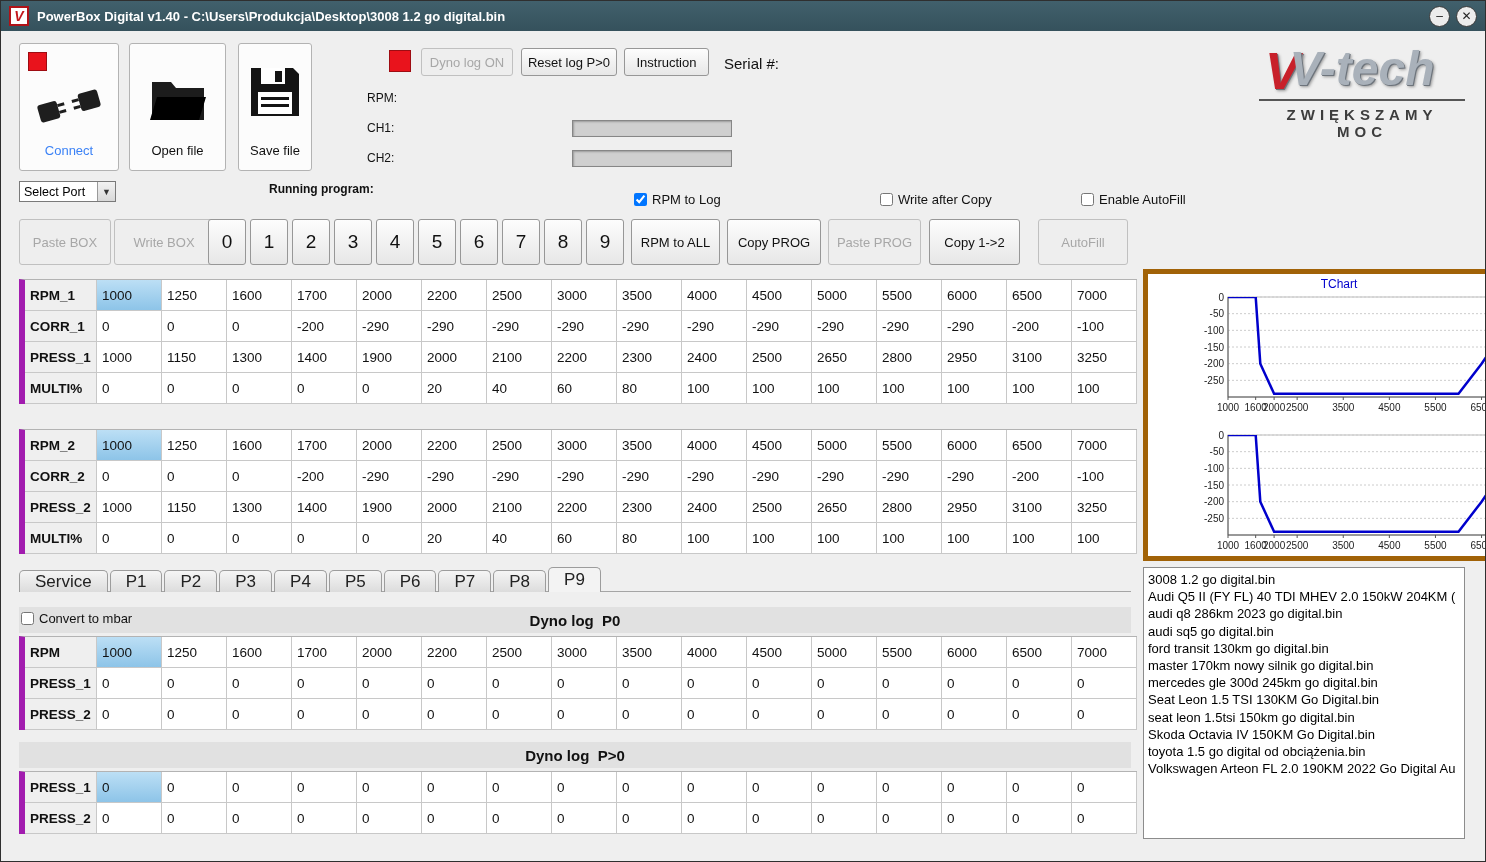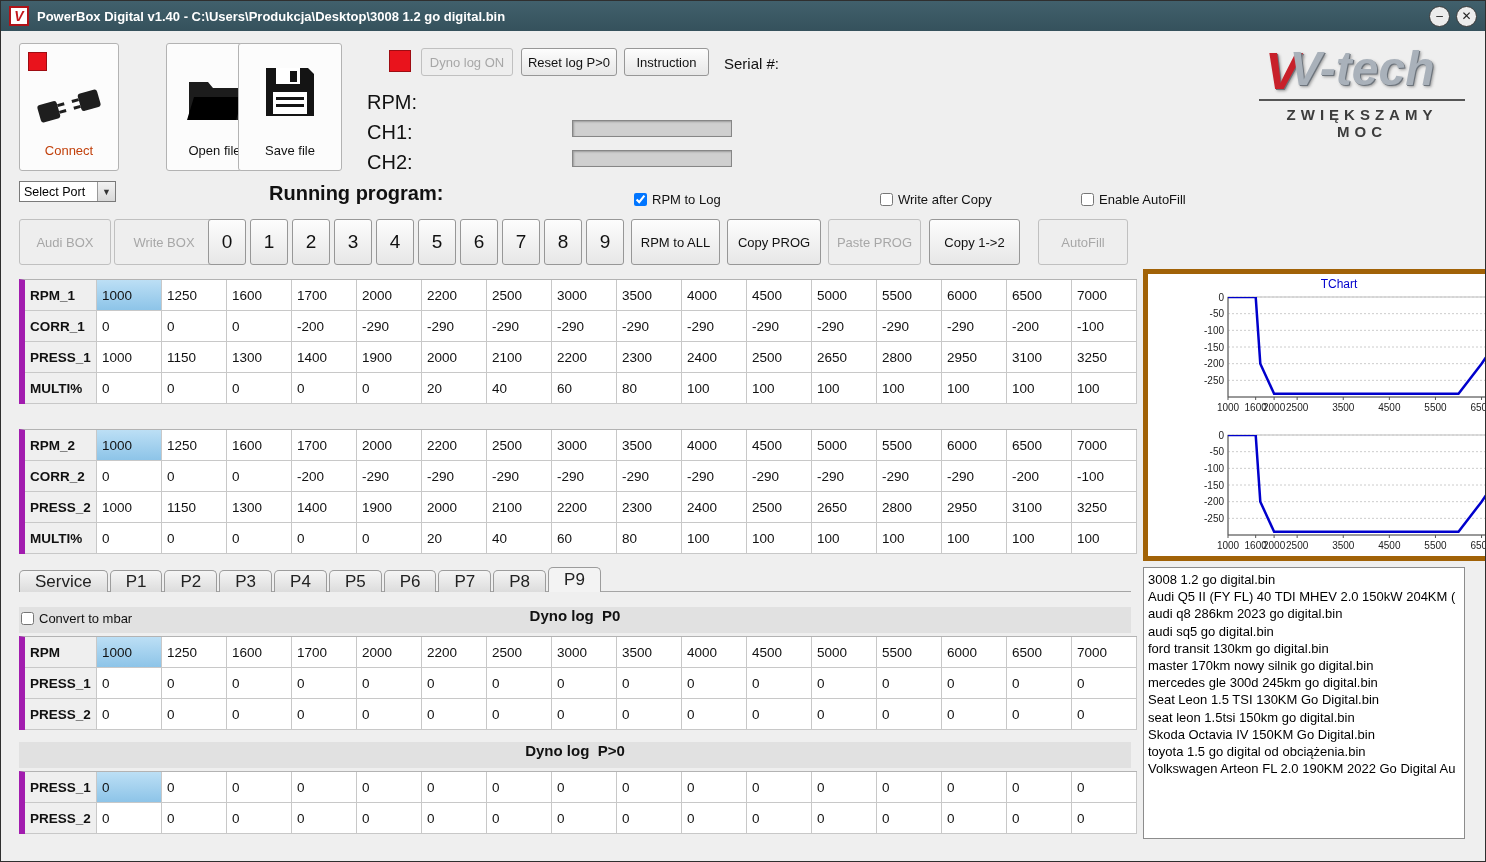--- a/index.html
+++ b/index.html
@@ -34,27 +34,27 @@
     display:flex; align-items:center; justify-content:center; font-family:inherit;
   }
   .btn.disabled { color:#a7a7a7; background:#eeeeee; border-color:#c0c0c0; }
   .digit { position:static; width:38px; height:46px; font-size:19px; }
   
   .bigbtn {
     position:absolute; width:100px; height:128px; background:#fcfcfc;
     border:1px solid #b3b3b3; border-radius:3px; text-align:center;
   }
   .bigbtn .lbl { position:absolute; left:0; right:0; bottom:12px; font-size:13px; color:#111; }
-  .bigbtn .lbl.gray { color:#c2410c; }
+  .bigbtn .lbl.gray { color:#3b82f6; }
   .red-square { position:absolute; width:19px; height:19px; background:#e9131c; border:1px solid #9e0c12; }
   .bigbtn svg { position:absolute; left:50%; transform:translateX(-50%); top:34px; }
   .bigbtn.connect svg { top:40px; }
   
   .lab15 { position:absolute; font-size:15px; color:#111; }
-  .lab16 { position:absolute; font-size:20px; color:#111; }
+  .lab16 { position:absolute; font-size:12px; color:#111; }
   .bold { font-weight:bold; }
   .pbar {
     position:absolute; width:160px; height:17px; background:#cfcfcf;
     border:1px solid #868686; box-shadow:inset 1px 1px 2px rgba(0,0,0,.25);
   }
   .chk { position:absolute; display:flex; align-items:center; gap:5px; font-size:13px; color:#111; }
   .chk input { width:13px; height:13px; }
   .combo {
     position:absolute; left:18px; top:180px; width:97px; height:21px; background:#fff;
     border:1px solid #7a7a7a; display:flex; align-items:center; font-size:12.5px;
@@ -86,21 +86,21 @@
   .tab {
     height:22px; padding:0 15px; margin-right:2px; display:flex; align-items:center;
     background:linear-gradient(#f5f5f5,#dcdcdc); border:1px solid #9c9c9c; border-bottom:none;
     border-radius:5px 5px 0 0; font-size:17px; color:#222;
   }
   .tab.active { height:25px; background:#f3f3f3; z-index:3; }
   .tabline { position:absolute; left:18px; top:590px; width:1112px; border-top:1px solid #a5a5a5; z-index:1; }
   
   .dyno-band {
     position:absolute; left:18px; width:1112px; height:26px; background:#e1e1e1;
-    display:flex; justify-content:center;
+    display:flex; align-items:center; justify-content:center;
     font-size:15px; font-weight:bold; white-space:pre; color:#111;
   }
   
   .chart-box {
     position:absolute; left:1142px; top:268px; width:352px; height:292px;
     background:#fff; border:5px solid #a16207;padding-left:40px;
   }
   .chart-title { text-align:center; font-size:12px; color:#0000cc; padding-top:3px; height:17px; }
   .chart-box svg { display:block; }
   .file-box {
@@ -131,30 +131,30 @@
         <rect x="22" y="17" width="7" height="3"></rect>
         <rect x="22" y="24" width="7" height="3"></rect>
         <rect x="37" y="17" width="7" height="3"></rect>
         <rect x="37" y="24" width="7" height="3"></rect>
         <rect x="44" y="13" width="20" height="18" rx="3"></rect>
       </g>
     </svg>
     <div class="lbl gray">Connect</div>
   </div>
 
-  <div class="bigbtn" style="left:128px;top:42px;width:97px;margin-left:37px;">
+  <div class="bigbtn" style="left:128px;top:42px;width:97px;">
     <svg width="58" height="46" viewBox="0 0 58 46">
       <path fill="#1c1c1c" d="M3 4 h19 l5 6 h28 v10 H3 z"></path>
       <path fill="#1c1c1c" d="M3 12 h52 v30 H3 z"></path>
       <path fill="#000" d="M8 19 h49 l-7 23 H1 z"></path>
     </svg>
     <div class="lbl">Open file</div>
   </div>
 
-  <div class="bigbtn" style="left:237px;top:42px;width:104px;">
+  <div class="bigbtn" style="left:237px;top:42px;width:74px;">
     <svg width="52" height="52" viewBox="0 0 52 52" style="top:22px;">
       <path fill="#141414" d="M2 2 h42 l6 6 v42 H2 z"></path>
       <rect x="12" y="2" width="24" height="16" fill="#fff"></rect>
       <rect x="26" y="5" width="7" height="11" fill="#141414"></rect>
       <rect x="9" y="26" width="34" height="22" fill="#fff"></rect>
       <rect x="12" y="31" width="28" height="3" fill="#141414"></rect>
       <rect x="12" y="38" width="28" height="3" fill="#141414"></rect>
     </svg>
     <div class="lbl">Save file</div>
   </div>
@@ -192,21 +192,21 @@
   </label>
 
   <div class="logo">
     <div class="logo-text">
       <span class="logo-redv">V</span>
       <span class="logo-main">V-tech</span>
     </div>
     <div class="logo-tag">ZWIĘKSZAMY MOC</div>
   </div>
 
-  <button class="btn disabled" style="left:18px;top:218px;width:92px;height:46px;">Audi BOX</button>
+  <button class="btn disabled" style="left:18px;top:218px;width:92px;height:46px;">Paste BOX</button>
   <button class="btn disabled" style="left:113px;top:218px;width:100px;height:46px;">Write BOX</button>
   <div id="digit-row" style="position:absolute;left:207px;top:218px;display:flex;gap:4px;">
       <button class="btn digit">0</button>
       <button class="btn digit">1</button>
       <button class="btn digit">2</button>
       <button class="btn digit">3</button>
       <button class="btn digit">4</button>
       <button class="btn digit">5</button>
       <button class="btn digit">6</button>
       <button class="btn digit">7</button>

